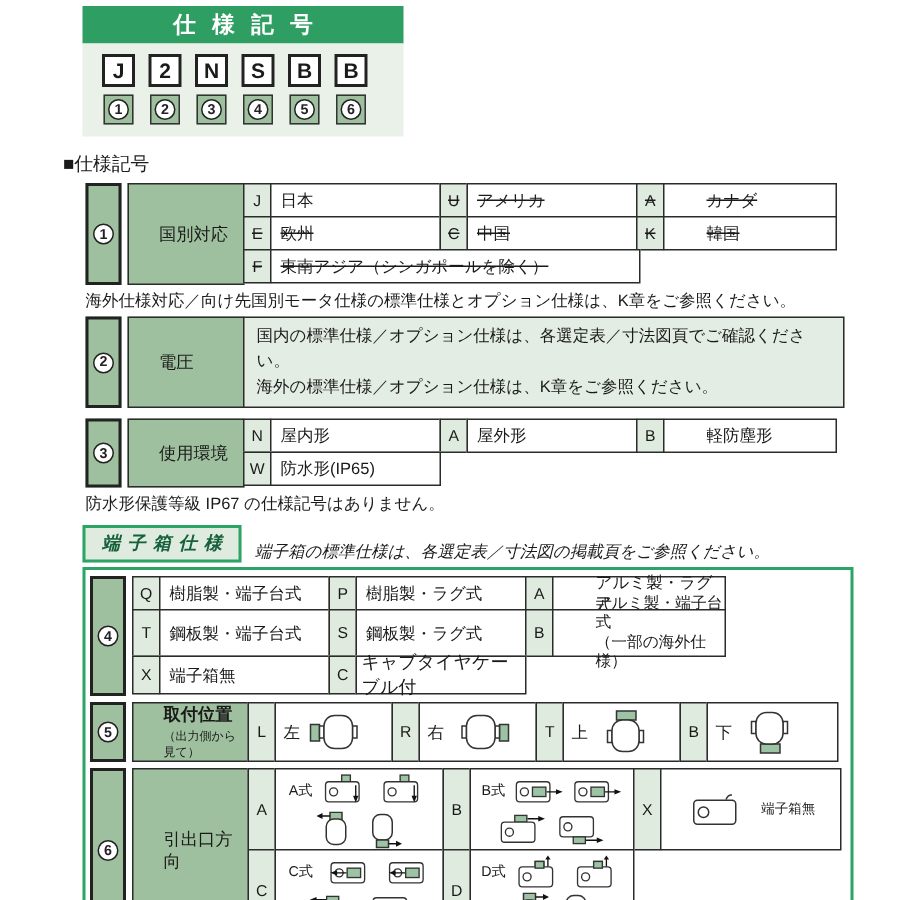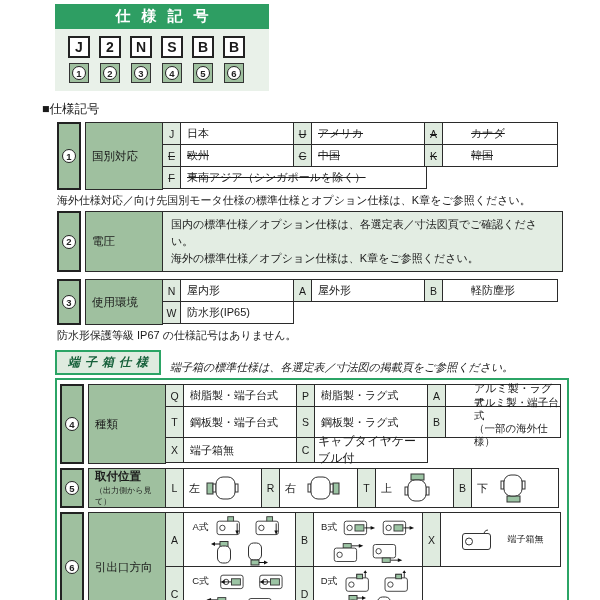--- a/index.html
+++ b/index.html
@@ -29,21 +29,21 @@
   .h2 { font-size:12.5px; margin:10px 0 0 42px; }
 
   
   .srow { display:flex; align-items:stretch; margin-left:57px; }
   .ncol { width:24px; border:2px solid #222; background:#9FC09F;
           display:flex; align-items:center; justify-content:center; flex:none; }
   .spacer { width:4px; flex:none; }
   .tbl { display:flex; padding:1px 0 0 1px; }
   .c { border:1px solid #2b2b2b; margin-left:-1px; margin-top:-1px; }
   .labelcell { width:78px; background:#9FC09F; display:flex; flex-direction:column;
-               justify-content:center; padding-left:6px; font-size:11.5px; flex:none; }
+               justify-content:center; padding-left:20px; font-size:11.5px; flex:none; }
   .sub { font-size:8px; margin-top:1px; }
   .rows { display:flex; flex-direction:column; }
   .trow { display:flex; }
   .k { width:19px; background:#DFEBDF; display:flex; align-items:center;
        justify-content:center; font-size:10.5px; flex:none; }
   .v { background:#fff; display:flex; align-items:center; padding-left:6px;
        font-size:11px; flex:none; }
   .h23 > div { height:23px; }
   .h26 > div { height:26px; }
   .h32 > div { height:32px; }
@@ -222,21 +222,20 @@
   </div>
 
   <div class="twrap">
 
     <div class="srow">
       <div class="ncol">
           <span class="circ">4</span>
         </div>
       <div class="spacer"></div>
       <div class="tbl">
-        <div class="labelcell c">種類</div>
         <div class="rows">
           <div class="trow h23">
             <div class="k c">Q</div>
             <div class="v c wA">樹脂製・端子台式</div>
             <div class="k c">P</div>
             <div class="v c wA">樹脂製・ラグ式</div>
             <div class="k c">A</div>
             <div class="v c wB">アルミ製・ラグ式</div>
           </div>
           <div class="trow h32">

